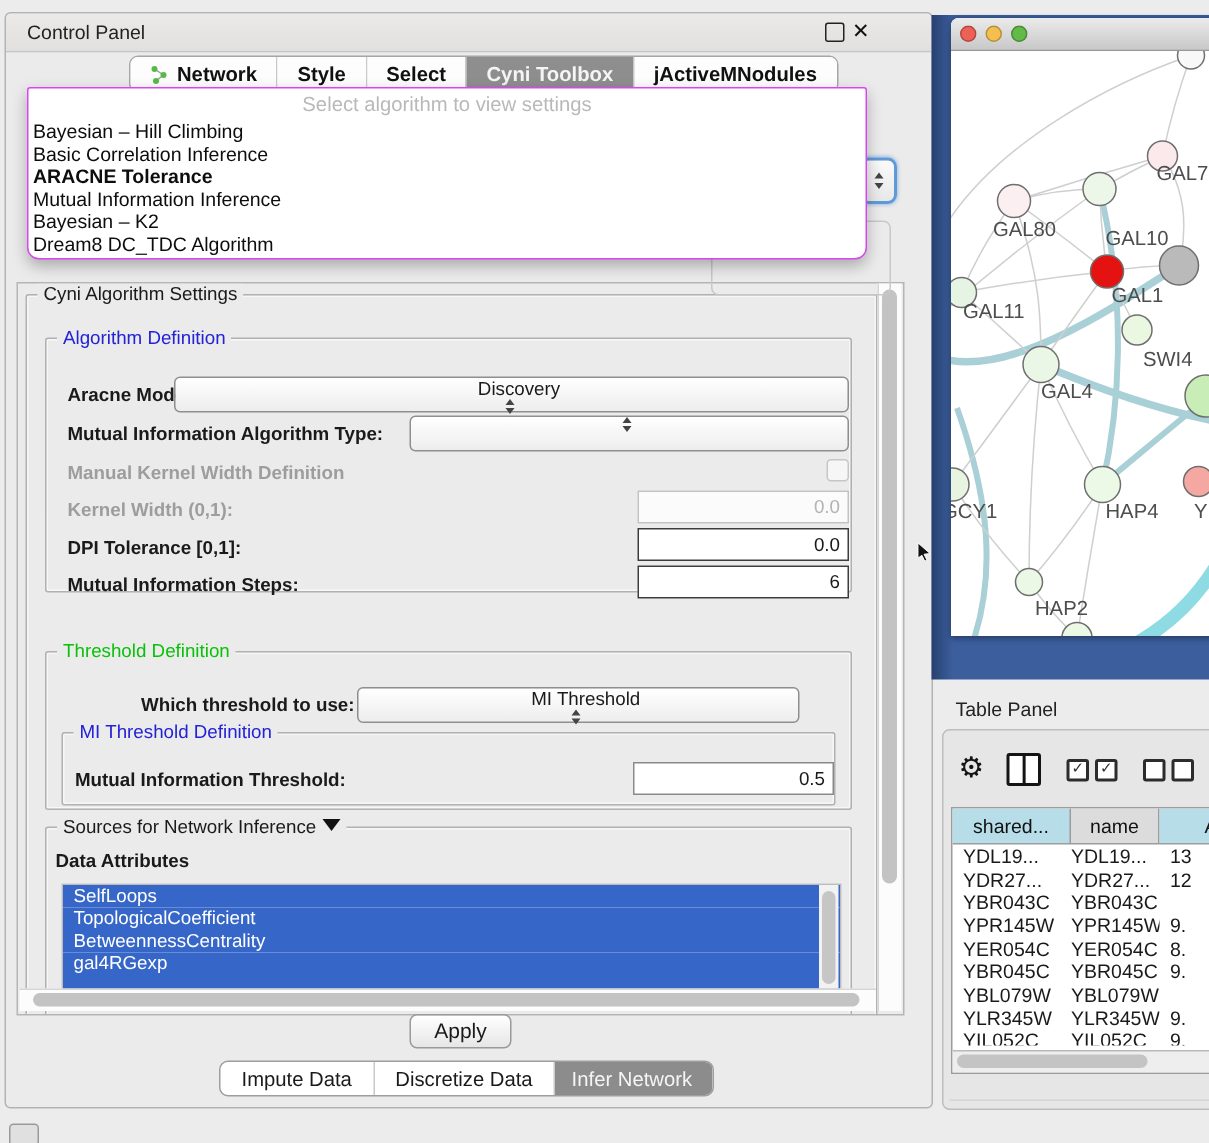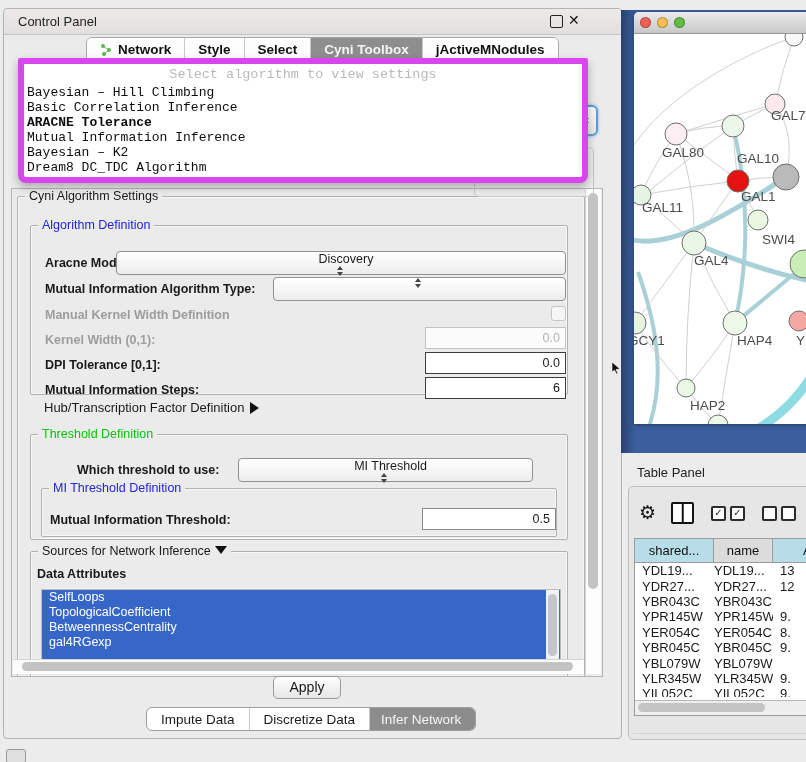--- a/index.html
+++ b/index.html
@@ -21,22 +21,22 @@
   #top-tabs{left:82px;top:28px;height:23px;display:flex;background:#ffffff;
     border:1px solid #a6a6a6;border-radius:6px;overflow:hidden;align-items:stretch;}
   .ttab{display:flex;align-items:center;padding:0 13px;font-size:13.5px;color:#111;
     border-right:1px solid #c9c9c9;background:#fdfdfd;white-space:nowrap;font-weight:bold;}
   .ttab:last-child{border-right:none;}
   .ttab.sel{background:#8e8e8e;color:#f5f5f5;}
   .ttab .net-ico{margin-right:5px;}
 
   
   #algo-dropdown{left:14px;top:49px;width:558px;height:113px;background:#ffffff;
-    border:6px solid #d946ef;border-radius:2px 2px 8px 8px;box-shadow:0 4px 10px rgba(0,0,0,.28);
-    z-index:30;font-family:Liberation Mono, monospace;}
+    border:1px solid #d946ef;border-radius:2px 2px 8px 8px;box-shadow:0 4px 10px rgba(0,0,0,.28);
+    z-index:30;}
   #algo-prompt{text-align:center;font-size:13.5px;color:#b9b9b9;margin-top:3px;}
   #algo-list{margin-top:4px;}
   .algo-item{font-size:13px;line-height:14.9px;padding-left:3px;color:#0d0d0d;white-space:nowrap;}
   .algo-item.bold{font-weight:bold;}
 
   
   #focus-spinner{left:569px;top:96px;width:21px;height:27px;border:2px solid #5f9ad8;
     border-radius:6px;background:linear-gradient(#fafafa,#e8e8e8);box-shadow:0 0 3px rgba(80,140,215,.7);
     z-index:5;display:flex;flex-direction:column;align-items:center;justify-content:center;gap:3px;}
   .remnant-box{left:470px;top:138px;width:118px;height:48px;border:1px solid #c8c8c8;border-radius:5px;z-index:1;}
@@ -205,27 +205,24 @@
         <div class="flabel dis" style="left:14px;top:82px;">Manual Kernel Width Definition</div>
         <div class="checkbox" style="left:520px;top:80px;"></div>
         <div class="flabel dis" style="left:14px;top:107px;">Kernel Width (0,1):</div>
         <div class="tfield dis" style="left:394px;top:101px;width:129px;">0.0</div>
         <div class="flabel" style="left:14px;top:132px;">DPI Tolerance [0,1]:</div>
         <div class="tfield" style="left:394px;top:126px;width:129px;">0.0</div>
         <div class="flabel" style="left:14px;top:157px;">Mutual Information Steps:</div>
         <div class="tfield" style="left:394px;top:151px;width:129px;">6</div>
       </div>
 
-      <div class="abs" style="left:26px;top:203px;font-size:13px;">
-        <span>Hub/Transcription Factor Definition</span><span class="arrow-right"></span>
-      </div>
 
       <div class="groupbox" style="left:12px;top:237px;width:536px;height:104px;">
         <div class="grouplabel green-t">Threshold Definition</div>
-        <div class="flabel" style="left:46px;top:28px;">Which threshold to use:</div>
+        <div class="flabel" style="left:63px;top:28px;">Which threshold to use:</div>
         <div class="combo" style="left:207px;top:23px;width:293px;">
           <span class="cval">MI Threshold</span>
           <span class="spin">
               <span class="tri-u"></span>
               <span class="tri-d"></span>
             </span>
         </div>
         <div class="groupbox" style="left:10px;top:53px;width:514px;height:47px;">
           <div class="grouplabel blue-t">MI Threshold Definition</div>
           <div class="flabel" style="left:8px;top:24px;">Mutual Information Threshold:</div>

